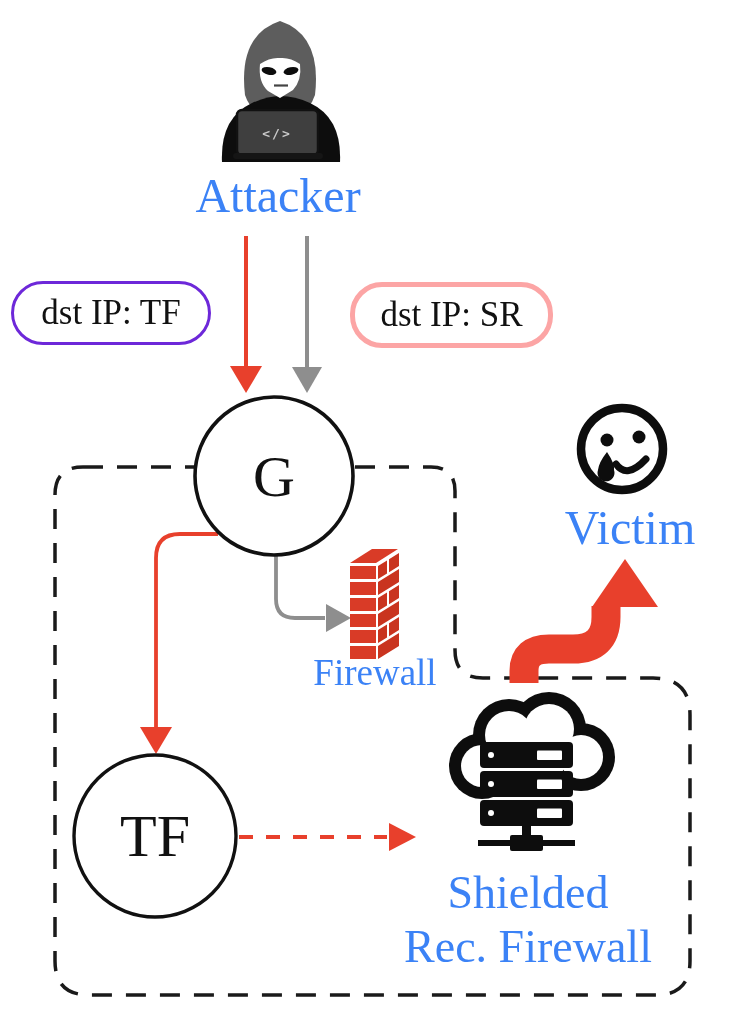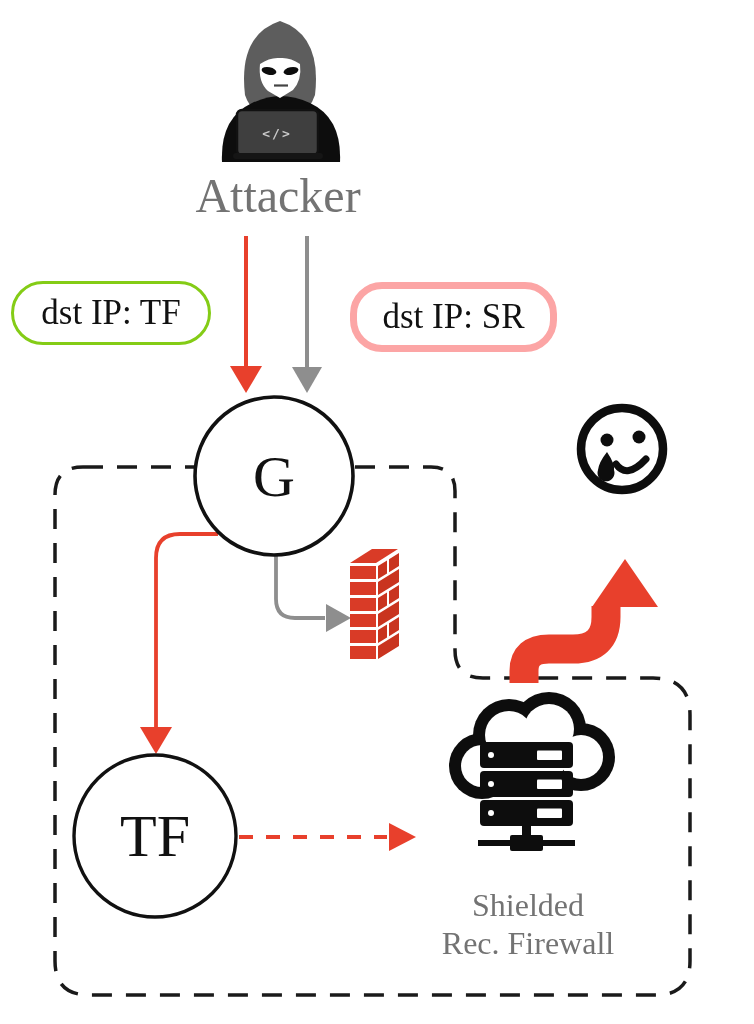--- a/index.html
+++ b/index.html
@@ -1,30 +1,30 @@
 <!DOCTYPE html>
 <html><head>
 <meta charset="utf-8">
 <style>
   html,body{margin:0;padding:0;background:#ffffff;}
   .canvas{position:relative;width:754px;height:1024px;background:#ffffff;overflow:hidden;
           font-family:"Liberation Serif", serif;color:#111;}
   .canvas svg{position:absolute;left:0;top:0;}
-  .lbl{position:absolute;text-align:center;line-height:1.1;color:#737373;}
+  .lbl{position:absolute;text-align:center;line-height:1.1;color:#3b82f6;}
   .attacker-lbl{left:150px;top:170px;width:256px;font-size:48px;}
   .pill{position:absolute;display:flex;align-items:center;justify-content:center;
         border-radius:32px;font-size:35px;background:#fff;}
-  .pill-tf{left:11px;top:281px;width:194px;height:58px;border:3px solid #84cc16;}
-  .pill-sr{left:350px;top:282px;width:193px;height:56px;border:7px solid #fca5a5;}
+  .pill-tf{left:11px;top:281px;width:194px;height:58px;border:3px solid #6d28d9;}
+  .pill-sr{left:350px;top:282px;width:193px;height:56px;border:5px solid #fca5a5;}
   .node-letter{position:absolute;display:flex;align-items:center;justify-content:center;}
   .g-letter{left:224px;top:438px;width:100px;height:76px;font-size:58px;}
   .tf-letter{left:103px;top:800px;width:104px;height:72px;font-size:60px;text-align:center;}
   .firewall-lbl{left:295px;top:653px;width:160px;font-size:37px;}
   .victim-lbl{left:530px;top:502px;width:200px;font-size:48px;}
-  .resolver-lbl{left:378px;top:866px;width:300px;font-size:32px;line-height:1.18;margin-top:21px;}
+  .resolver-lbl{left:378px;top:866px;width:300px;font-size:46px;line-height:1.18;}
   .laptop-glyph{position:absolute;left:249px;top:126px;width:56px;text-align:center;
         font-family:"DejaVu Sans Mono", monospace;font-size:13px;font-weight:bold;
         color:#c9c9c9;letter-spacing:2px;}
 </style>
 </head>
 <body>
 
 <div class="canvas">
 
   <svg width="754" height="1024" viewBox="0 0 754 1024">
@@ -134,19 +134,21 @@
   <div class="pill pill-tf">
     <span>dst IP: TF</span>
   </div>
   <div class="pill pill-sr">
     <span>dst IP: SR</span>
   </div>
 
   <div class="node-letter g-letter">G</div>
   <div class="node-letter tf-letter">TF</div>
 
+  <div class="lbl firewall-lbl">Firewall</div>
+  <div class="lbl victim-lbl">Victim</div>
 
   <div class="lbl resolver-lbl">
     <div>Shielded</div>
     <div>Rec. Firewall</div>
   </div>
 
 </div>
 
 </body></html>

